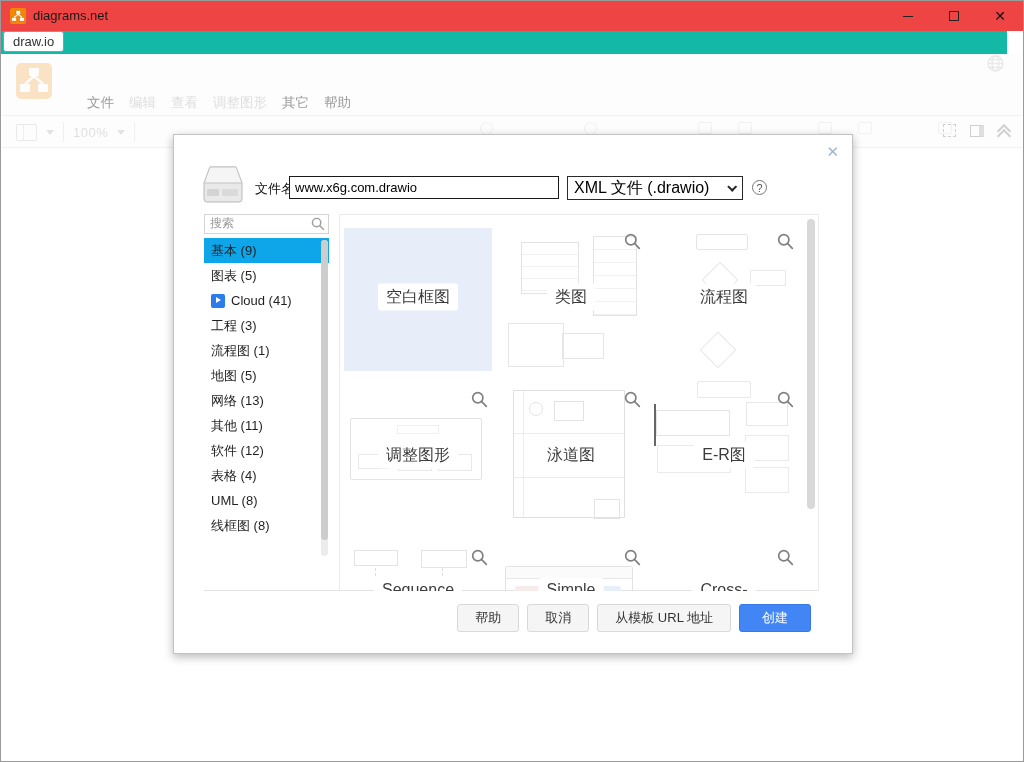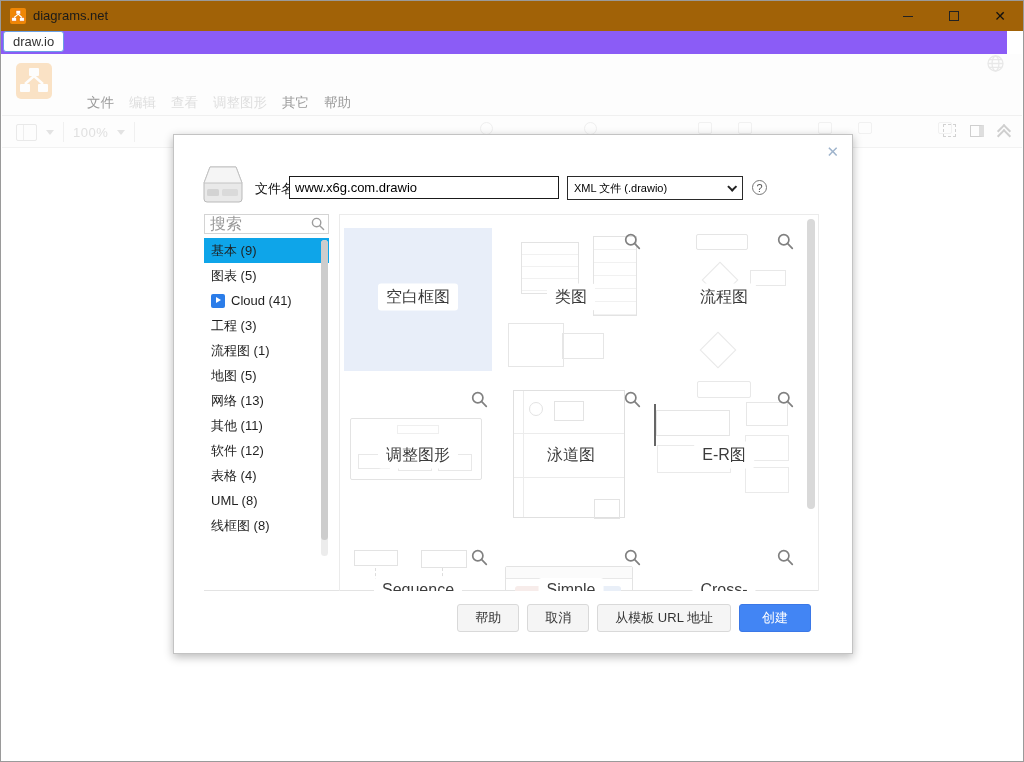--- a/index.html
+++ b/index.html
@@ -1,30 +1,30 @@
 <!DOCTYPE html>
 <html><head>
 <meta charset="utf-8">
 <style>
   * { margin:0; padding:0; box-sizing:border-box; }
   html,body { width:1024px; height:762px; background:#fff; font-family:"Liberation Sans",sans-serif; overflow:hidden; }
   .frame { position:absolute; inset:0; border:1px solid #9a9a9a; background:#fff; }
 
   
-  .titlebar { position:absolute; left:0; top:0; right:0; height:30px; background:#a16207; }
+  .titlebar { position:absolute; left:0; top:0; right:0; height:30px; background:#ef4444; }
   .app-icon { position:absolute; left:9px; top:7px; width:16px; height:16px; }
   .win-title { position:absolute; left:32px; top:7px; font-size:13px; color:#1a1a1a; }
   .win-controls { position:absolute; right:0; top:0; height:30px; display:flex; }
   .wc { width:46px; height:30px; display:flex; align-items:center; justify-content:center; color:#222; }
   .wc-min i { display:block; width:10px; border-top:1px solid #222; }
   .wc-max i { display:block; width:10px; height:10px; border:1px solid #222; }
   .wc-close i { font-style:normal; font-size:14px; line-height:1; color:#111; }
 
   
-  .tabbar { position:absolute; left:0; top:30px; right:16px; height:23px; background:#8b5cf6; }
+  .tabbar { position:absolute; left:0; top:30px; right:16px; height:23px; background:#14b8a6; }
   .tab { position:absolute; left:2px; top:0; height:21px; padding:0 9px; border:1px solid #6b9fe4; border-radius:3px; background:#fff; font-size:13px; color:#333; line-height:19px; }
 
   
   .appbar { position:absolute; left:1px; right:1px; top:53px; height:62px; background:#fdfdfd; border-bottom:1px solid #f0f0f0; }
   .logo-faded { position:absolute; left:14px; top:9px; width:36px; height:36px; border-radius:5px; background:#f08705; opacity:.22; }
   .logo-faded svg { position:absolute; inset:0; }
   .menubar { position:absolute; left:85px; top:40px; display:flex; gap:15px; font-size:13.5px; color:#9b9b9b; }
   .menu-item { cursor:default; }
   .menu-item.disabled { color:#dedede; }
   .globe { position:absolute; right:18px; top:1px; width:17px; height:17px; opacity:.55; }
@@ -47,30 +47,30 @@
   .col-icon::before { top:0; } .col-icon::after { top:5px; }
 
   
   .dialog { position:absolute; left:172px; top:133px; width:680px; height:520px; background:#fff; border:1px solid #c3c3c3; box-shadow:0 3px 9px rgba(0,0,0,.28); }
   .dlg-close { position:absolute; right:13px; top:9px; font-size:15px; color:#9fb4cc; line-height:1; cursor:pointer; }
 
   .dlg-header { position:absolute; left:0; top:0; right:0; height:70px; }
   .disk-icon { position:absolute; left:26px; top:30px; }
   .fn-label { position:absolute; left:81px; top:45px; font-size:13px; color:#111; }
   .fn-input { position:absolute; left:115px; top:41px; width:270px; height:23px; border:1px solid #1a1a1a; font-size:13px; padding:0 5px; color:#000; font-family:"Liberation Sans",sans-serif; outline:none; }
-  .fmt-select { position:absolute; left:393px; top:41px; width:176px; height:24px; border:1px solid #2a2a2a; background:#fff; font-size:11px; color:#000; line-height:22px; padding:0 22px 0 6px; }
+  .fmt-select { position:absolute; left:393px; top:41px; width:176px; height:24px; border:1px solid #2a2a2a; background:#fff; font-size:16px; color:#000; line-height:22px; padding:0 22px 0 6px; }
   .fmt-caret { position:absolute; right:7px; top:7px; width:7px; height:7px; border-right:2px solid #222; border-bottom:2px solid #222; transform:rotate(45deg) translateY(-1px); }
   .help-circ { position:absolute; left:578px; top:45px; width:15px; height:15px; border:1px solid #777; border-radius:50%; font-size:11px; color:#555; text-align:center; line-height:14px; }
 
   .dlg-body { position:absolute; left:30px; top:79px; width:615px; height:377px; border-bottom:1px solid #e3e3e3; }
 
   
   .left-panel { position:absolute; left:0; top:0; width:125px; height:100%; overflow:hidden; }
   .search-box { position:relative; width:125px; height:20px; border:1px solid #d4d4d4; }
-  .search-input { position:absolute; inset:0; border:none; outline:none; font-size:16px; padding:0 20px 0 5px; color:#a16207; font-family:Liberation Serif, serif; }
+  .search-input { position:absolute; inset:0; border:none; outline:none; font-size:12px; padding:0 20px 0 5px; color:#a16207; font-family:Liberation Mono, monospace; }
   .search-input::placeholder { color:#9a9a9a; }
   .search-mag { position:absolute; right:3px; top:2px; }
   .cat-list { position:absolute; left:0; top:24px; right:0; bottom:0; }
   .cat-item { height:25px; line-height:25px; padding-left:7px; font-size:13px; color:#1f1f1f; white-space:nowrap; cursor:pointer; display:flex; align-items:center; gap:6px; }
   .cat-item.selected { background:#0ea5e9; }
   .cat-icon { display:none; width:14px; height:14px; border-radius:2px; background:#2b7de9; position:relative; flex:0 0 auto; }
   .cat-icon::before { content:""; position:absolute; left:5px; top:3.5px; border-left:5px solid #fff; border-top:3.5px solid transparent; border-bottom:3.5px solid transparent; }
   .cat-item.has-icon .cat-icon { display:inline-block; }
   .list-scroll { position:absolute; right:1px; top:26px; width:7px; height:316px; border-radius:4px; background:#ececec; }
   .list-scroll i { position:absolute; left:0; top:0; width:7px; height:300px; border-radius:4px; background:#cdcdcd; display:block; }

